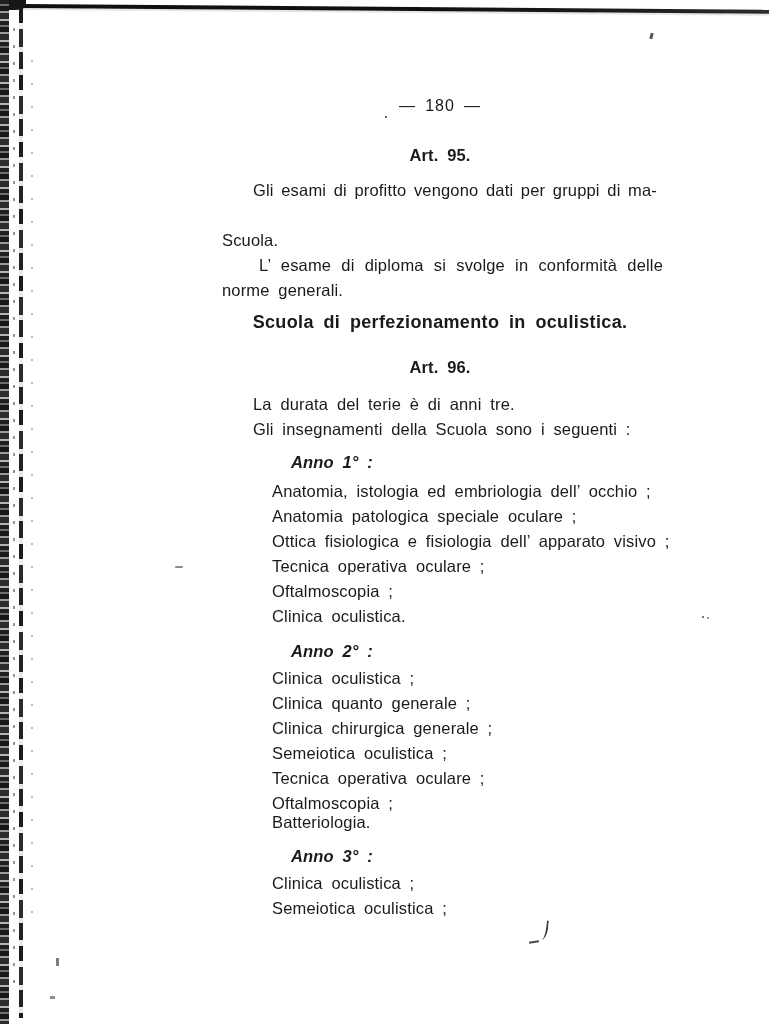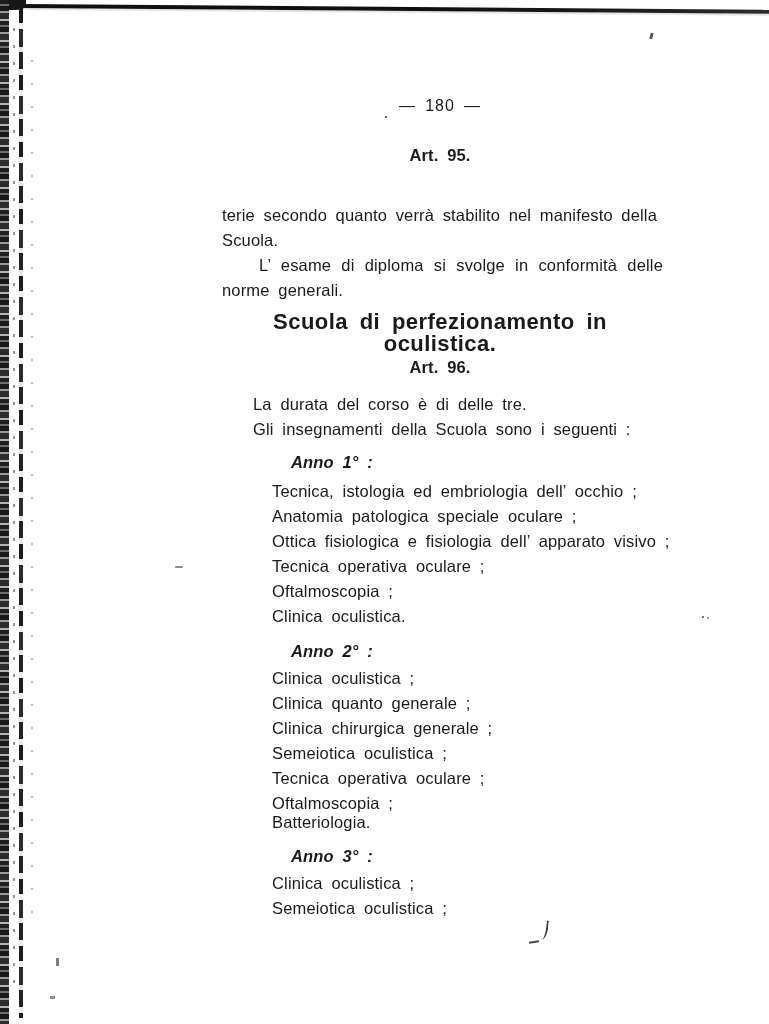--- a/index.html
+++ b/index.html
@@ -67,21 +67,21 @@
   }
   .t.just {
     white-space: normal;
     text-align: justify;
     text-align-last: justify;
     word-spacing: normal;
   }
   .t.center { left: 222px; width: 436px; text-align: center; white-space: normal; }
   .pagenum { font-size: 16px; letter-spacing: 0.06em; }
   .art-head { font-weight: 700; font-size: 16.5px; }
-  .school-head { font-weight: 700; font-size: 22px; letter-spacing: 0.02em; }
+  .school-head { font-weight: 700; font-size: 18px; letter-spacing: 0.02em; }
   .anno { font-weight: 700; font-style: italic; font-size: 16.5px; }
 </style>
 </head>
 <body>
 
 <div class="page">
 
   <div class="top-edge"></div>
   <div class="corner-blob"></div>
   <div class="binding-strip"></div>
@@ -93,32 +93,32 @@
   <div class="speck s3"></div>
   <div class="speck s4"></div>
   <div class="speck s5"></div>
   <div class="speck s6"></div>
   <div class="speck s7"></div>
   <div class="speck s8"></div>
 
   <div class="t center pagenum" style="top:95px">— 180 —</div>
   <div class="t center art-head" style="top:144px">Art. 95.</div>
 
-  <div class="t just" style="top:204px;left:222px;width:435px">terie secondo quanto verrà stabilito nel manifesto della</div>
+  <div class="t just" style="top:179px;left:253px;width:404px">Gli esami di profitto vengono dati per gruppi di ma-</div>
   <div class="t" style="top:229px;left:222px">Scuola.</div>
   <div class="t just" style="top:254px;left:259px;width:404px">L’ esame di diploma si svolge in conformità delle</div>
   <div class="t" style="top:279px;left:222px">norme generali.</div>
 
   <div class="t center school-head" style="top:311px">Scuola di perfezionamento in oculistica.</div>
   <div class="t center art-head" style="top:356px">Art. 96.</div>
-  <div class="t" style="top:393px;left:253px">La durata del corso è di delle tre.</div>
+  <div class="t" style="top:393px;left:253px">La durata del terie è di anni tre.</div>
   <div class="t" style="top:418px;left:253px">Gli insegnamenti della Scuola sono i seguenti :</div>
 
   <div class="t anno" style="top:451px;left:291px">Anno 1° :</div>
-  <div class="t" style="top:480px;left:272px">Tecnica, istologia ed embriologia dell’ occhio ;</div>
+  <div class="t" style="top:480px;left:272px">Anatomia, istologia ed embriologia dell’ occhio ;</div>
   <div class="t" style="top:505px;left:272px">Anatomia patologica speciale oculare ;</div>
   <div class="t" style="top:530px;left:272px">Ottica fisiologica e fisiologia dell’ apparato visivo ;</div>
   <div class="t" style="top:555px;left:272px">Tecnica operativa oculare ;</div>
   <div class="t" style="top:580px;left:272px">Oftalmoscopia ;</div>
   <div class="t" style="top:605px;left:272px">Clinica oculistica.</div>
 
   <div class="t anno" style="top:640px;left:291px">Anno 2° :</div>
   <div class="t" style="top:667px;left:272px">Clinica oculistica ;</div>
   <div class="t" style="top:692px;left:272px">Clinica quanto generale ;</div>
   <div class="t" style="top:717px;left:272px">Clinica chirurgica generale ;</div>

